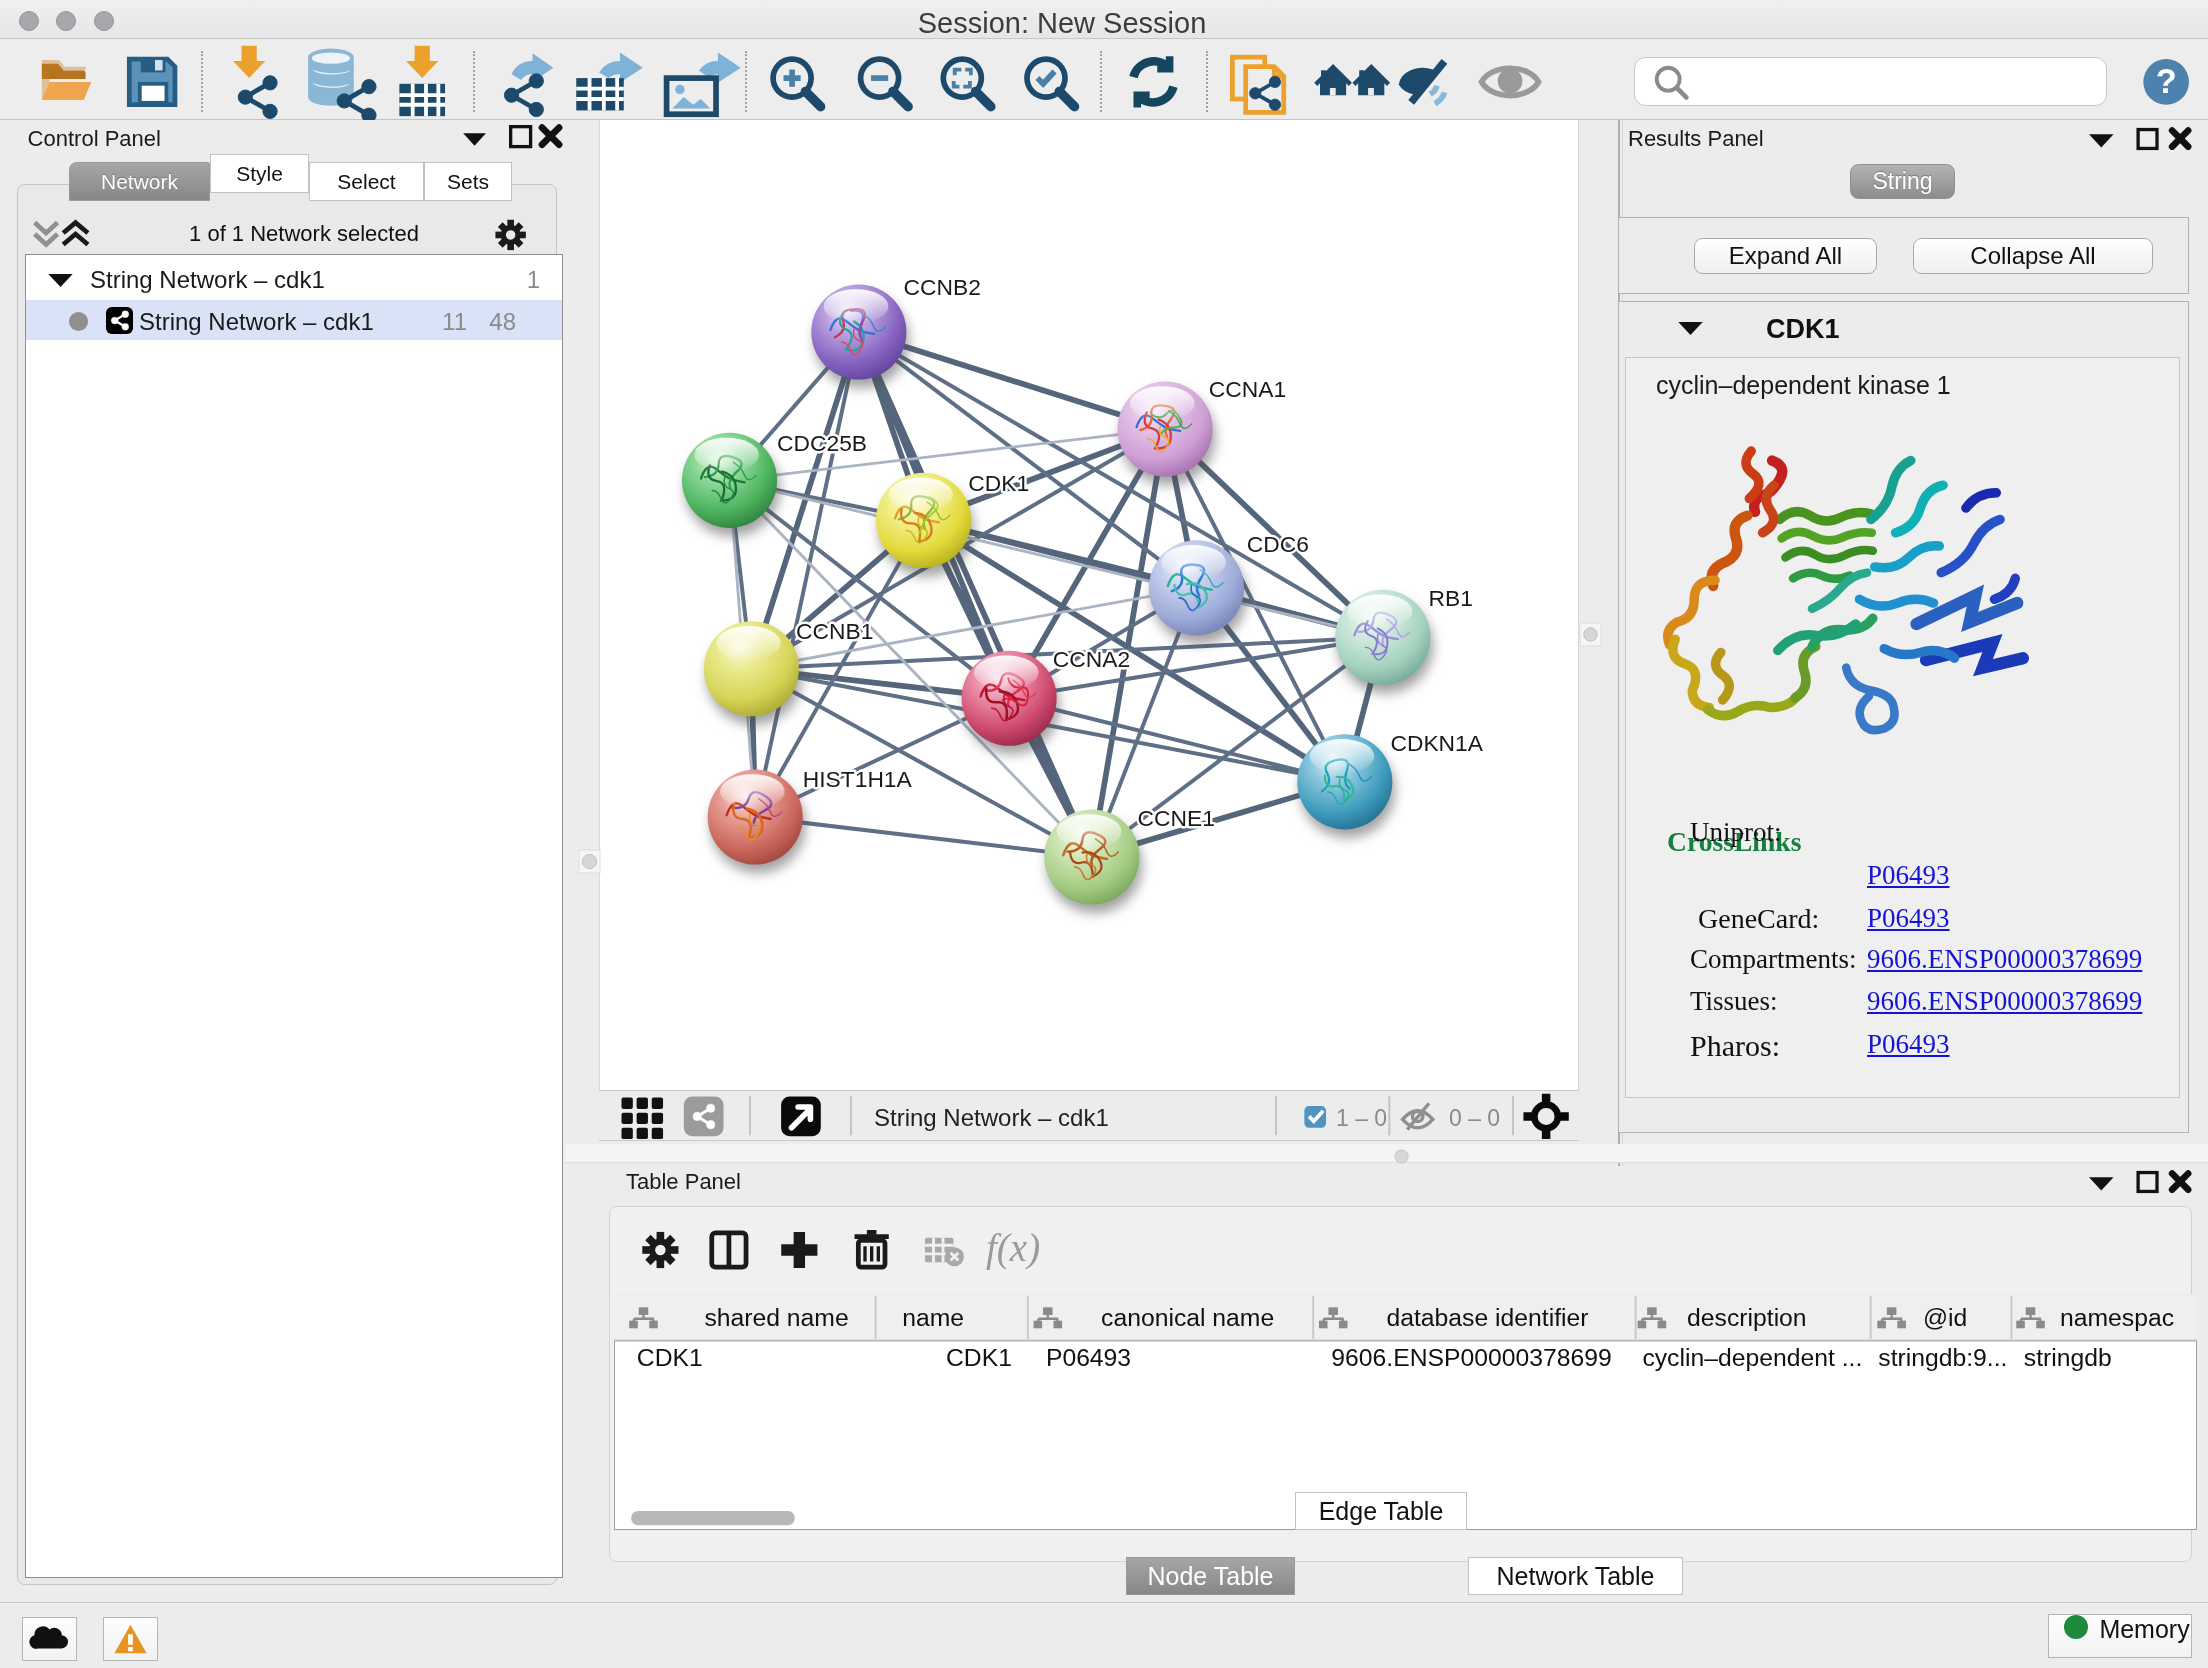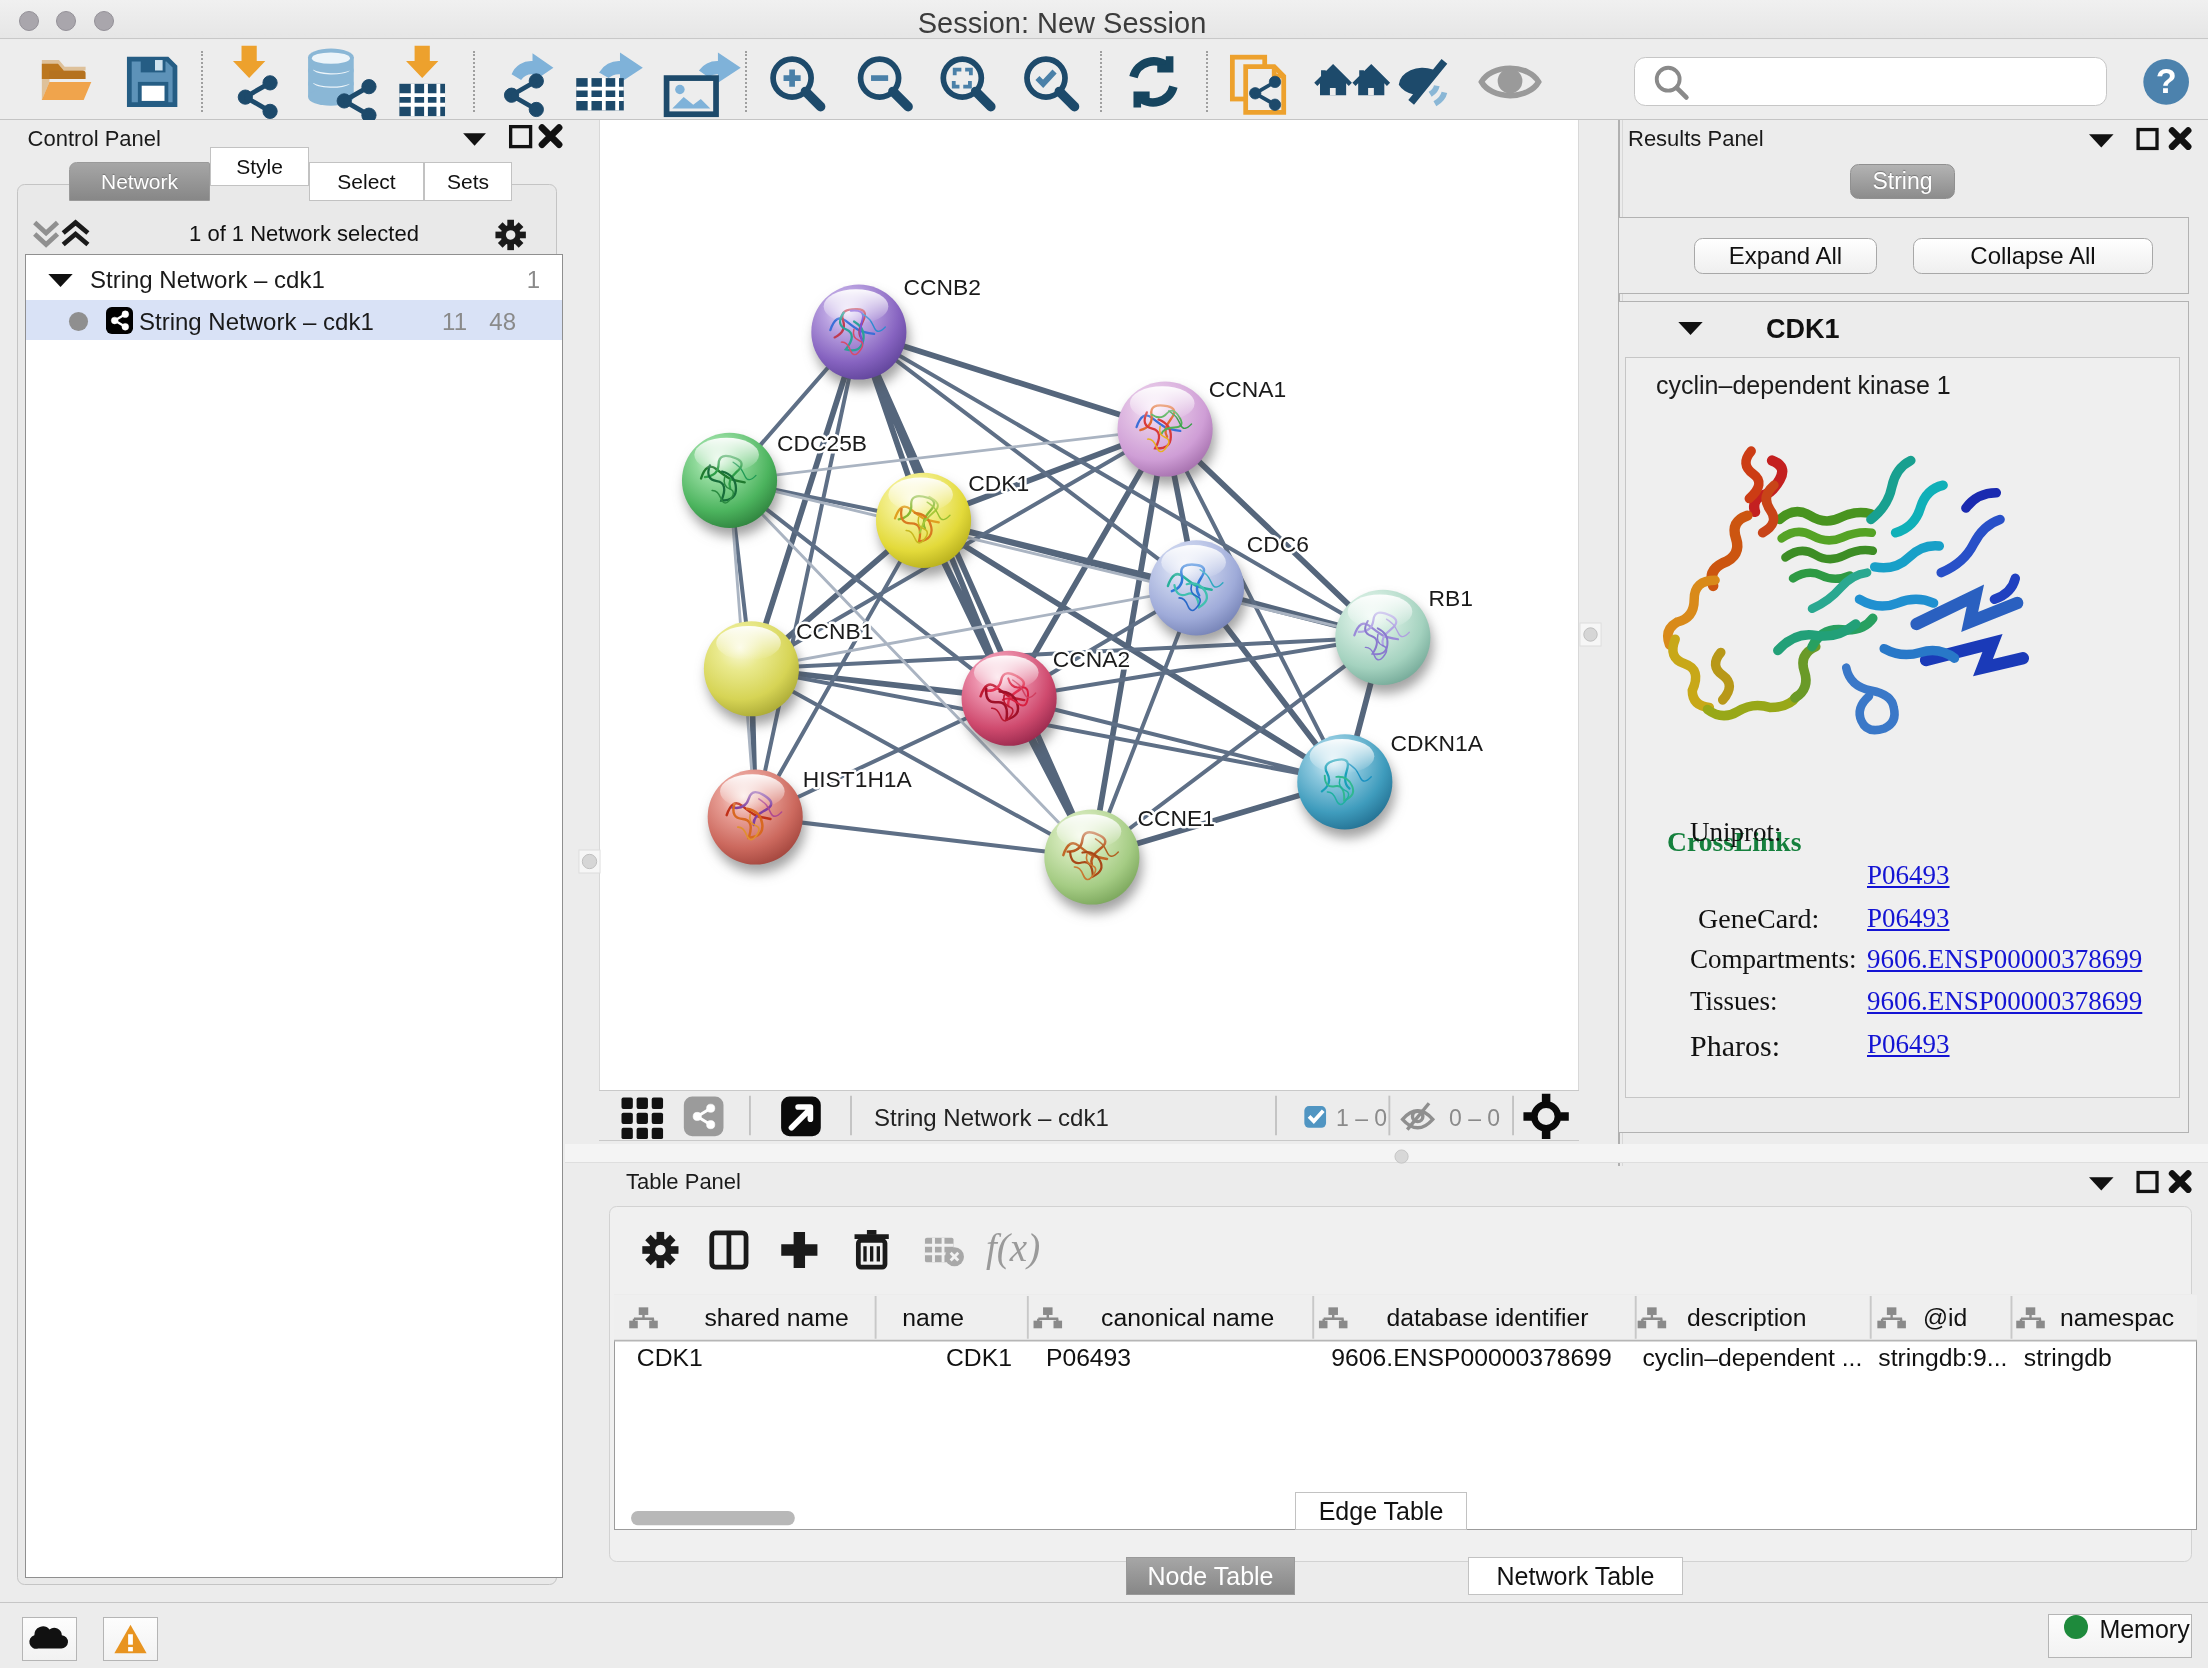--- a/index.html
+++ b/index.html
@@ -199,21 +199,21 @@
   <circle cx="18" cy="17" r="12" fill="none" stroke="#8a8a8a" stroke-width="4"></circle>
   <path d="M27 26 L37 36" stroke="#8a8a8a" stroke-width="5" stroke-linecap="round"></path>
 </svg>
 
 <div class="abs" style="left:1618px; top:120px; width:1.9px; height:1046px; background:#b0b0b0;"></div>
 <div class="abs" style="left:1622px; top:120px; width:1px; height:1046px; background:#d8d8d8;"></div>
 
 <div class="abs phead" style="left:27.6px; top:126px;">Control Panel</div>
 <div id="cp-tabs" class="abs" style="left:0;top:0;">
   <div class="abs tab tabsel" style="left:69px; top:162px; width:141px;">Network</div>
-  <div class="abs tab" style="left:210px; top:147px; width:99px;">Style</div>
+  <div class="abs tab" style="left:210px; top:154px; width:99px;">Style</div>
   <div class="abs tab" style="left:309px; top:162px; width:115px;">Select</div>
   <div class="abs tab" style="left:424px; top:162px; width:88px;">Sets</div>
 </div>
 <div class="abs" style="left:17px; top:184px; width:540px; height:1401px; background:#e9e9e9; border:1px solid #c4c4c4; border-radius:7.6px; z-index:-1;"></div>
 <div class="abs" style="left:152px; top:221px; width:304px; height:39px; font-size:22px; color:#111; text-align:center;">1 of 1 Network selected</div>
 <svg class="abs" style="left:0px; top:120px;" width="571" height="247" viewBox="0 0 600 260">
 
   <path d="M487 14 l24 0 l-12 13 z" fill="#111"></path>
   <rect x="537" y="7" width="21" height="21" fill="none" stroke="#111" stroke-width="3.5"></rect>
   <path d="M570 8 l18 18 M588 8 l-18 18" stroke="#111" stroke-width="7" stroke-linecap="round"></path>

